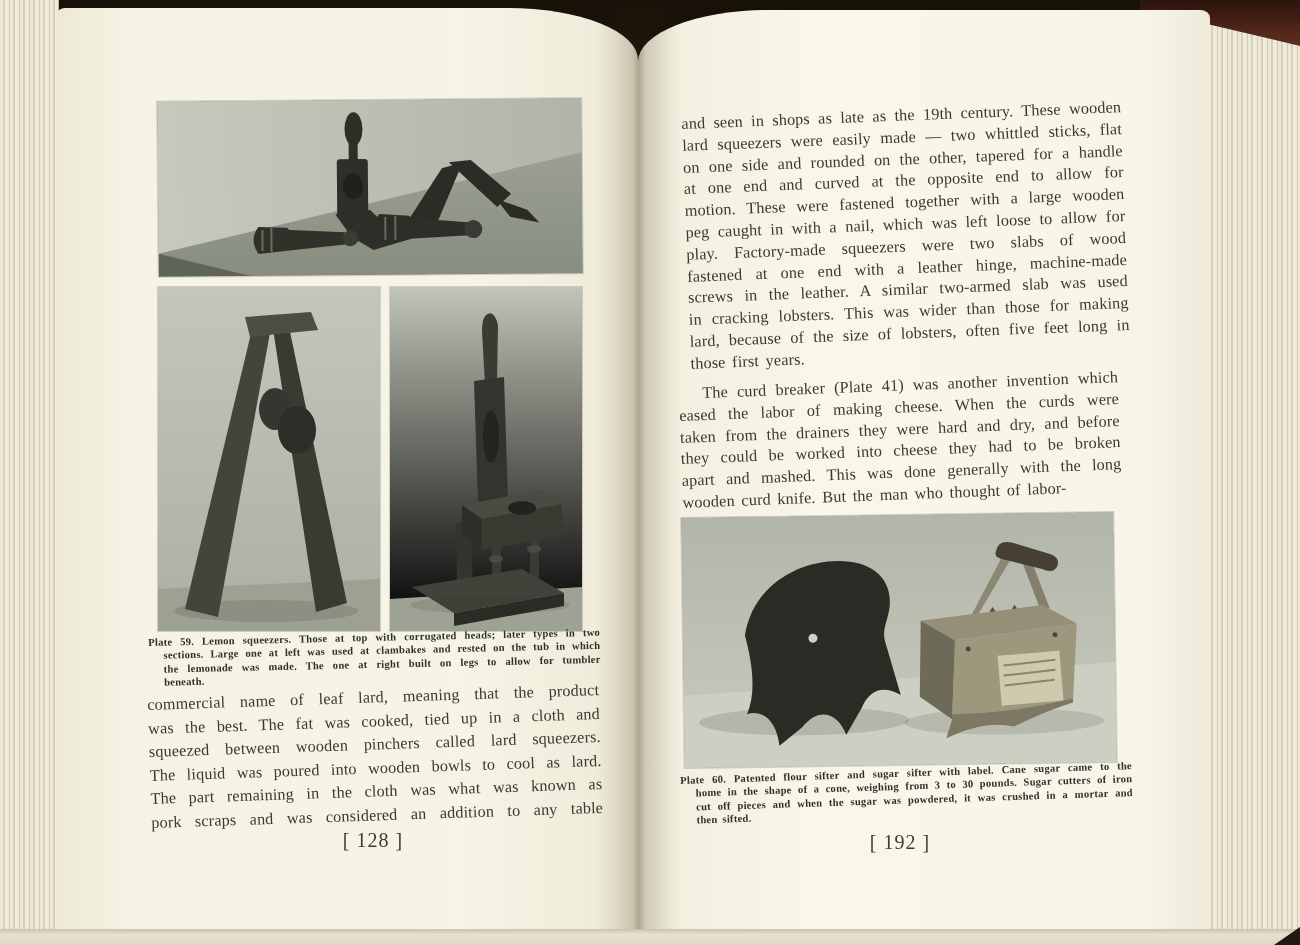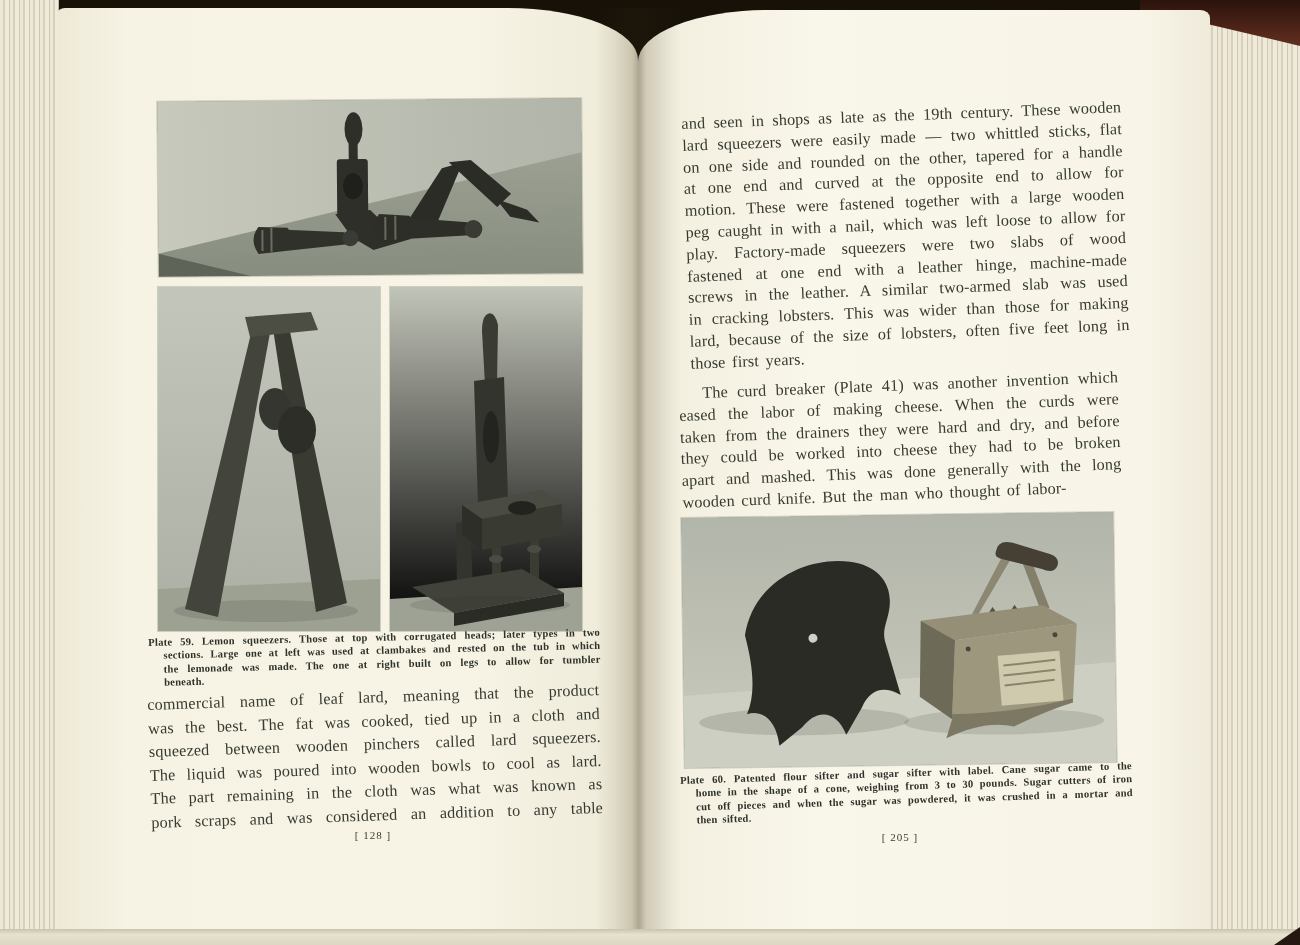--- a/index.html
+++ b/index.html
@@ -38,21 +38,21 @@
   .tblock{position:absolute;color:#383b31;}
   .tline{text-align:justify;text-align-last:justify;white-space:normal;}
   .tblock.end-left .tline:last-child{text-align-last:left;}
   .body-text{font-size:16.2px;letter-spacing:.15px;word-spacing:2.5px;}
   .body-left{width:452px;line-height:23.5px;transform:rotate(-1.9deg);transform-origin:left top;}
   .body-right{width:440px;line-height:21.8px;transform:rotate(-2.2deg);transform-origin:left top;}
   .para-indent .tline:first-child{text-indent:24px;}
   .caption{font-size:10.6px;font-weight:bold;line-height:13.4px;color:#2f322a;
     letter-spacing:.25px;word-spacing:2px;}
   .caption .tline:not(:first-child){padding-left:15px;}
-  .pagenum{position:absolute;font-size:11px;color:#3a3d33;text-align:center;letter-spacing:1px;}
+  .pagenum{position:absolute;font-size:20px;color:#3a3d33;text-align:center;letter-spacing:1px;}
 </style>
 </head>
 <body>
 
 <div class="stage">
 
   <div class="edge-stack edge-left"></div>
   <div class="edge-stack edge-right"></div>
   <div class="cover-wedge"></div>
 
@@ -230,17 +230,17 @@
     </svg>
   </div>
 
   <div class="tblock caption end-left" style="left:680px;top:774px;width:452px;transform:rotate(-1.9deg);transform-origin:left top;">
       <div class="tline">Plate 60. Patented flour sifter and sugar sifter with label. Cane sugar came to the</div>
       <div class="tline">home in the shape of a cone, weighing from 3 to 30 pounds. Sugar cutters of iron</div>
       <div class="tline">cut off pieces and when the sugar was powdered, it was crushed in a mortar and</div>
       <div class="tline">then sifted.</div>
     </div>
 
-  <div class="pagenum" style="left:680px;top:831px;width:440px;">[ 205 ]</div>
+  <div class="pagenum" style="left:680px;top:831px;width:440px;">[ 192 ]</div>
 
   <div class="bottom-strip"></div>
   <div class="bottom-corner"></div>
 </div>
 
 </body></html>

